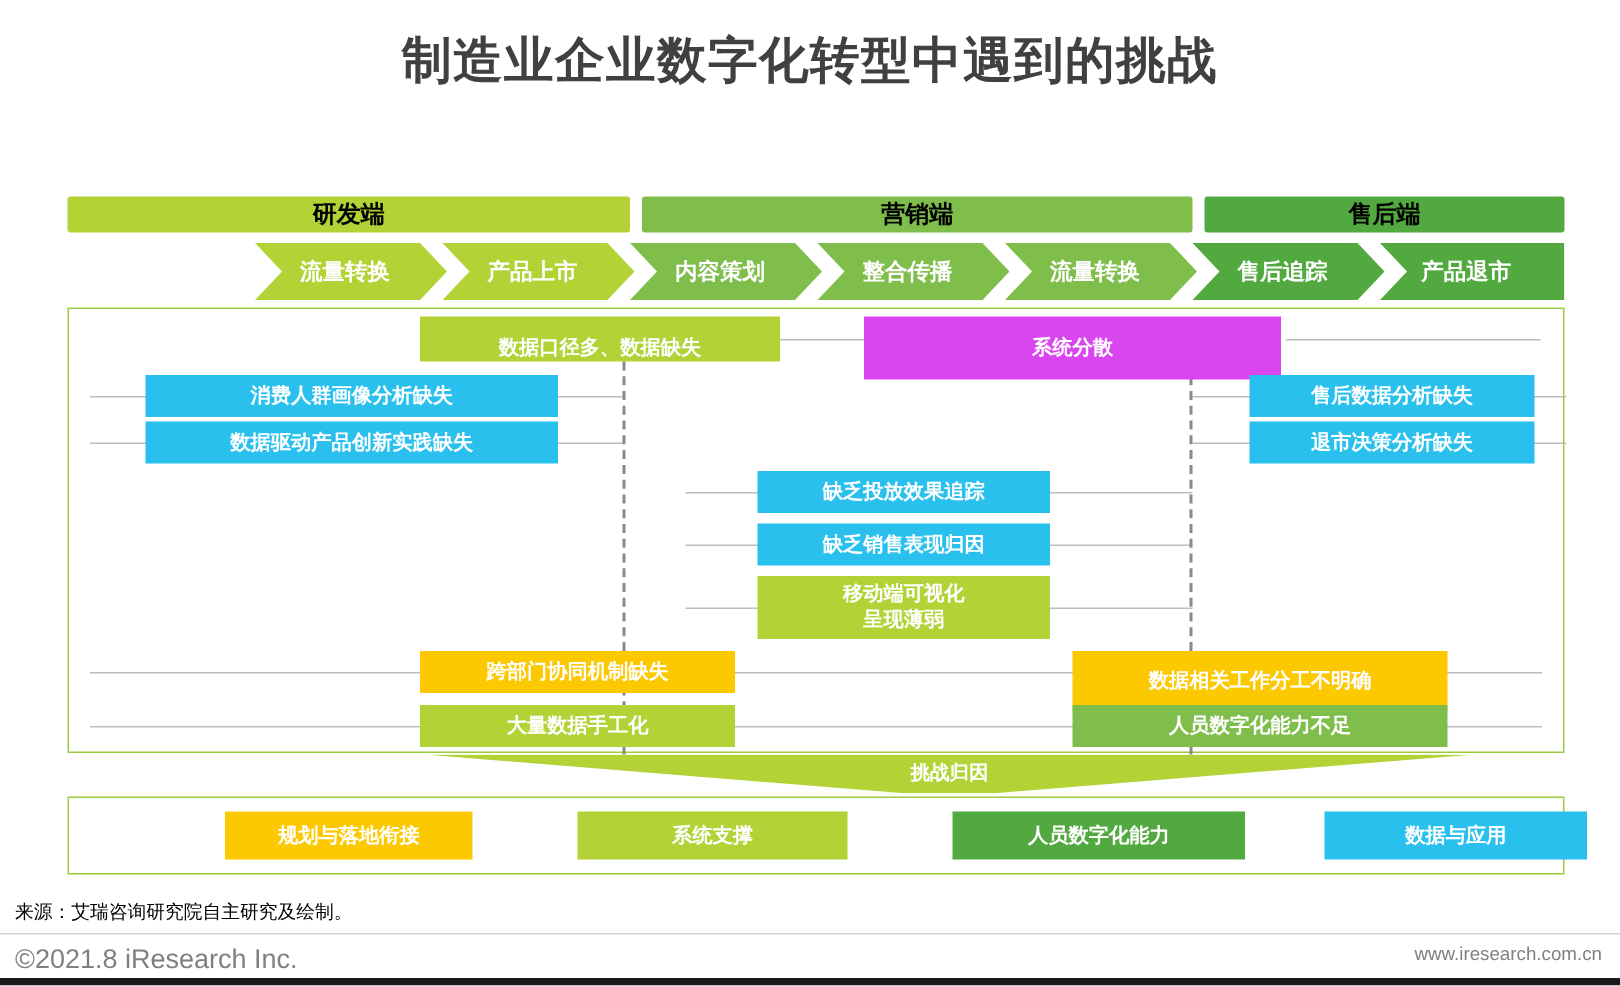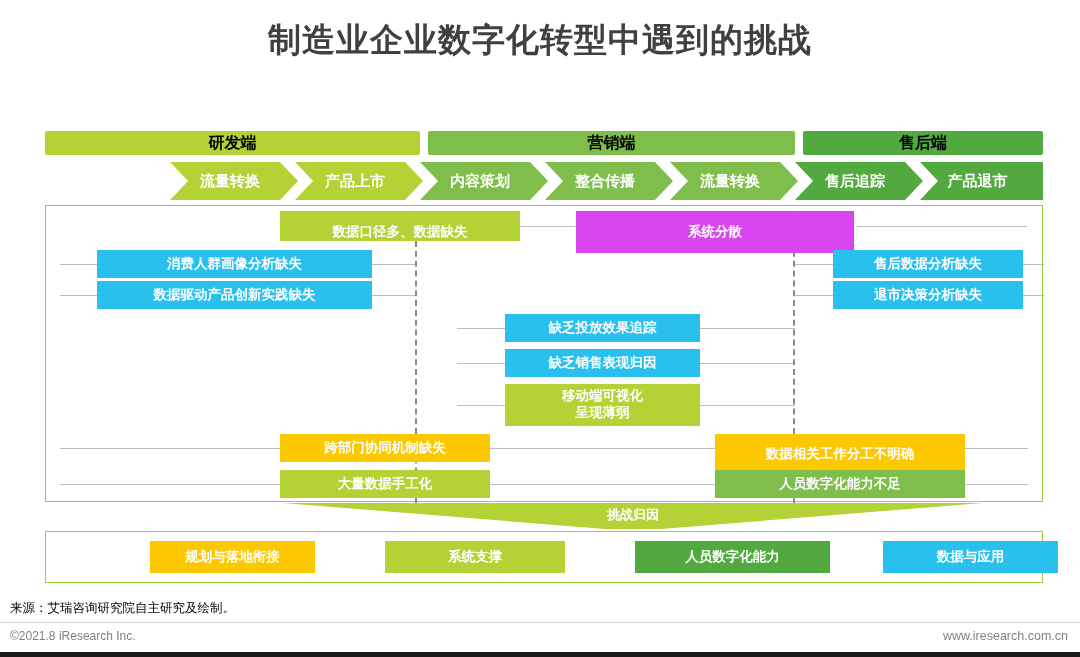--- a/index.html
+++ b/index.html
@@ -169,21 +169,21 @@
     left: 0;
     top: 622px;
     width: 1080px;
     height: 0;
     border-top: 1px solid #d0d0d0;
   }
   #copyright {
     position: absolute;
     left: 10px;
     top: 629px;
-    font-size: 12px;
+    font-size: 18px;
     color: #808080;
   }
   #website {
     position: absolute;
     right: 12px;
     top: 629px;
     font-size: 12.5px;
     color: #808080;
   }
   #bottom-bar {

